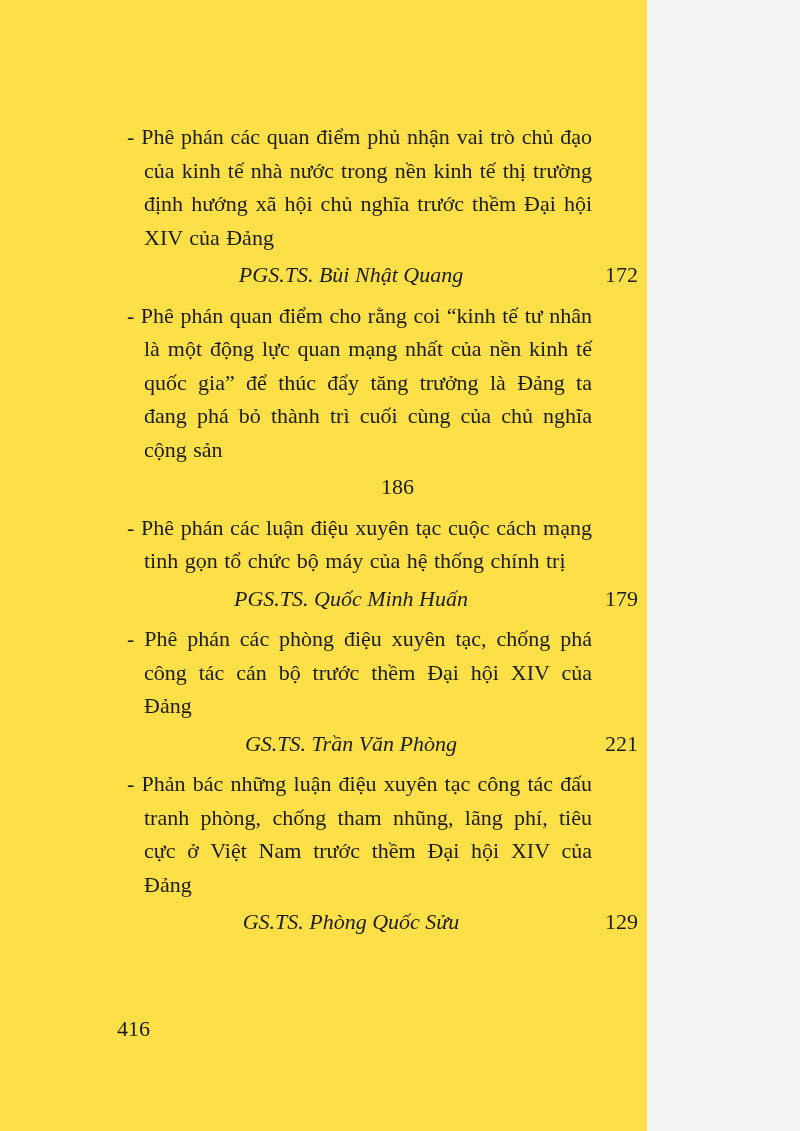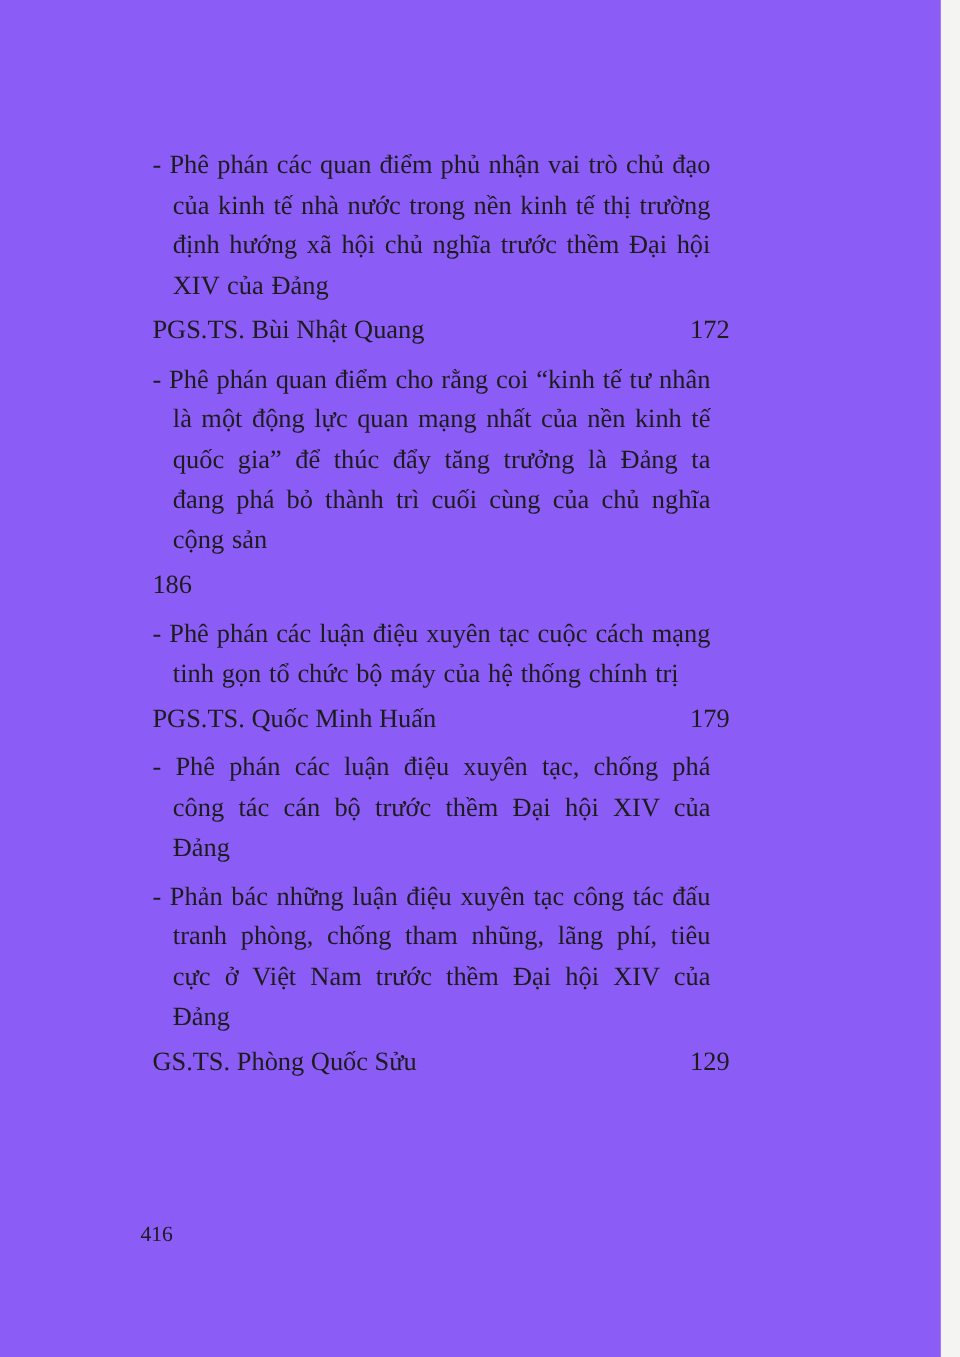--- a/index.html
+++ b/index.html
@@ -4,22 +4,22 @@
 <style>
   html, body { margin: 0; padding: 0; }
   body {
     width: 800px; height: 1131px;
     background: #f4f4f2;
     font-family: "Liberation Serif", "DejaVu Serif", serif;
     color: #1c1c1c;
   }
   .page {
     position: relative;
-    width: 784px; height: 1131px;
-    background: #8b5cf6;
+    width: 647px; height: 1131px;
+    background: #fde047;
     overflow: hidden;
   }
   .content {
     position: absolute;
     left: 127px; top: 120px;
     width: 541px;
   }
   .entry { margin: 0 0 7px 0; }
   .entry-title {
     margin: 0;
@@ -33,31 +33,32 @@
   }
   .entry-meta {
     display: flex;
     width: 541px;
     margin-top: 4px;
     font-size: 22px;
     line-height: 33.5px;
   }
   .entry-author {
     width: 448px;
-    text-align: left;
+    text-align: center;
+    font-style: italic;
     white-space: nowrap;
   }
   .entry-page {
     flex: 1;
-    text-align: left;
+    text-align: center;
   }
   .folio {
     position: absolute;
     left: 117px; top: 1012px;
-    font-size: 18px;
+    font-size: 22px;
     line-height: 33px;
   }
 </style>
 </head>
 <body>
 
 <div class="page">
   <div class="content">
 
     <div class="entry">
@@ -77,21 +78,25 @@
 
     <div class="entry">
       <p class="entry-title">- Phê phán các luận điệu xuyên tạc cuộc cách mạng tinh gọn tổ chức bộ máy của hệ thống chính trị</p>
       <div class="entry-meta">
         <span class="entry-author">PGS.TS. Quốc Minh Huấn</span>
         <span class="entry-page">179</span>
       </div>
     </div>
 
     <div class="entry">
-      <p class="entry-title">- Phê phán các luận điệu xuyên tạc, chống phá công tác cán bộ trước thềm Đại hội XIV của Đảng</p>
+      <p class="entry-title">- Phê phán các phòng điệu xuyên tạc, chống phá công tác cán bộ trước thềm Đại hội XIV của Đảng</p>
+      <div class="entry-meta">
+        <span class="entry-author">GS.TS. Trần Văn Phòng</span>
+        <span class="entry-page">221</span>
+      </div>
     </div>
 
     <div class="entry">
       <p class="entry-title">- Phản bác những luận điệu xuyên tạc công tác đấu tranh phòng, chống tham nhũng, lãng phí, tiêu cực ở Việt Nam trước thềm Đại hội XIV của Đảng</p>
       <div class="entry-meta">
         <span class="entry-author">GS.TS. Phòng Quốc Sửu</span>
         <span class="entry-page">129</span>
       </div>
     </div>
 

